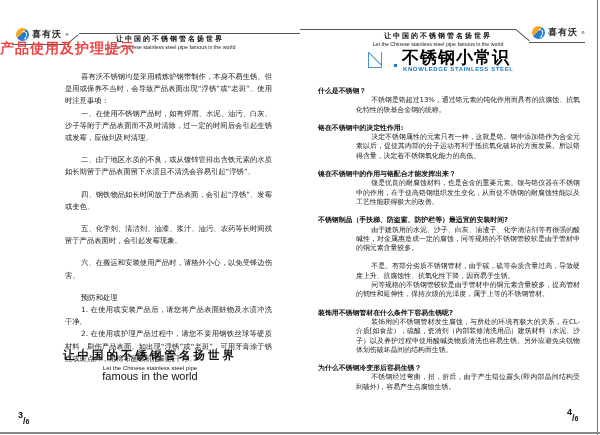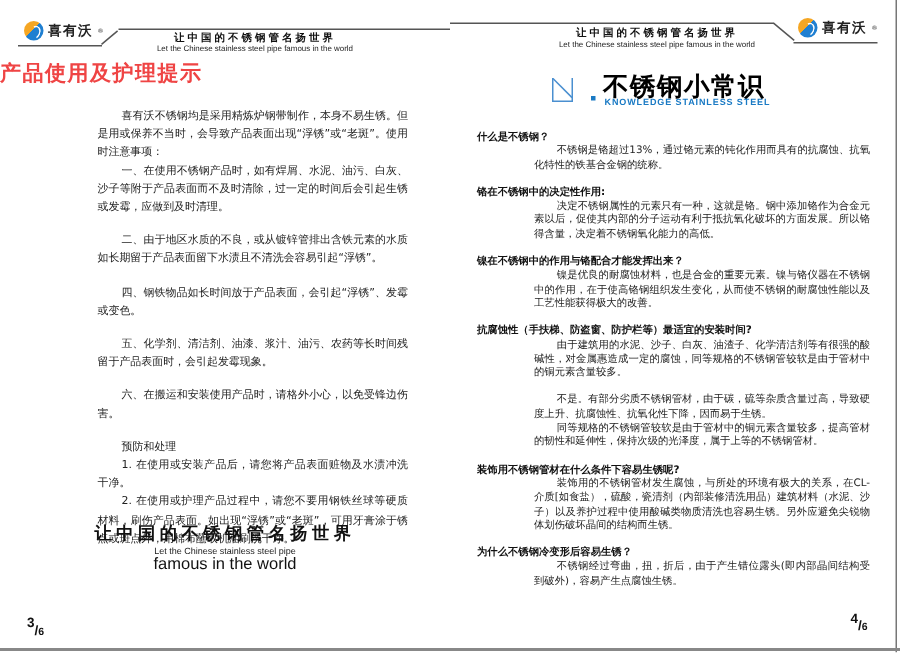--- a/index.html
+++ b/index.html
@@ -4,21 +4,21 @@
 <style>
   * { margin: 0; padding: 0; box-sizing: border-box; }
   html, body { width: 600px; height: 435px; background: #ffffff; overflow: hidden; }
   body { position: relative; font-family: "DejaVu Sans", sans-serif; color: #222; }
 
   .spread { position: absolute; left: 0; top: 0; width: 600px; height: 435px; background: #fff; }
   .right-border { position: absolute; right: 2px; top: 0; width: 1px; height: 435px; background: #777; }
   .bottom-border { position: absolute; left: 0; bottom: 1px; width: 600px; height: 2px; background: #888; }
 
   
-  .header { position: absolute; top: 12px; height: 20px; }
+  .header { position: absolute; top: 26px; height: 20px; }
   .header-left { left: 12px; width: 288px; }
   .header-right { left: 300px; width: 288px; }
   .hdr-line { position: absolute; height: 1px; background: #555; }
   .logo { position: absolute; display: flex; align-items: center; gap: 3px; }
   .logo-mark { width: 13px; height: 13px; border-radius: 50%; background: linear-gradient(135deg, #f5a623 0%, #f5a623 45%, #1f7fd1 46%, #1f7fd1 100%); position: relative; }
   .logo-mark::after { content: ""; position: absolute; left: 4px; top: 3px; width: 5px; height: 7px; border: 1.5px solid #fff; border-radius: 50% 50% 50% 50%; border-left-color: transparent; border-bottom-color: transparent; transform: rotate(20deg); }
   .logo-text { font-family: "DejaVu Serif", serif; font-weight: bold; font-size: 9px; color: #222; letter-spacing: 1px; }
   .logo-reg { font-size: 4px; vertical-align: super; }
   .slogan { position: absolute; text-align: center; }
   .slogan-cn { font-family: "DejaVu Serif", serif; font-size: 7px; font-weight: bold; letter-spacing: 2px; color: #111; }
@@ -126,21 +126,21 @@
     </div>
     <div class="sec">
       <div class="q">铬在不锈钢中的决定性作用:</div>
       <div class="a indent">决定不锈钢属性的元素只有一种，这就是铬。钢中添加铬作为合金元素以后，促使其内部的分子运动有利于抵抗氧化破坏的方面发展。所以铬得含量，决定着不锈钢氧化能力的高低。</div>
     </div>
     <div class="sec">
       <div class="q">镍在不锈钢中的作用与铬配合才能发挥出来？</div>
       <div class="a indent">镍是优良的耐腐蚀材料，也是合金的重要元素。镍与铬仪器在不锈钢中的作用，在于使高铬钢组织发生变化，从而使不锈钢的耐腐蚀性能以及工艺性能获得极大的改善。</div>
     </div>
     <div class="sec">
-      <div class="q">抗腐蚀性（手扶梯、防盗窗、防护栏等）最适宜的安装时间?</div>
+      <div class="q">不锈钢制品（手扶梯、防盗窗、防护栏等）最适宜的安装时间?</div>
       <div class="a indent">由于建筑用的水泥、沙子、白灰、油渣子、化学清洁剂等有很强的酸碱性，对金属惠造成一定的腐蚀，同等规格的不锈钢管较软是由于管材中的铜元素含量较多。</div>
     </div>
     <div class="sec">
       <div class="a indent">不是。有部分劣质不锈钢管材，由于碳，硫等杂质含量过高，导致硬度上升、抗腐蚀性、抗氧化性下降，因而易于生锈。</div>
       <div class="a indent">同等规格的不锈钢管较软是由于管材中的铜元素含量较多，提高管材的韧性和延伸性，保持次级的光泽度，属于上等的不锈钢管材。</div>
     </div>
     <div class="sec">
       <div class="q">装饰用不锈钢管材在什么条件下容易生锈呢?</div>
       <div class="a indent">装饰用的不锈钢管材发生腐蚀，与所处的环境有极大的关系，在CL-介质[如食盐），硫酸，瓷清剂（内部装修清洗用品）建筑材料（水泥、沙子）以及养护过程中使用酸碱类物质清洗也容易生锈。另外应避免尖锐物体划伤破坏晶间的结构而生锈。</div>
     </div>

